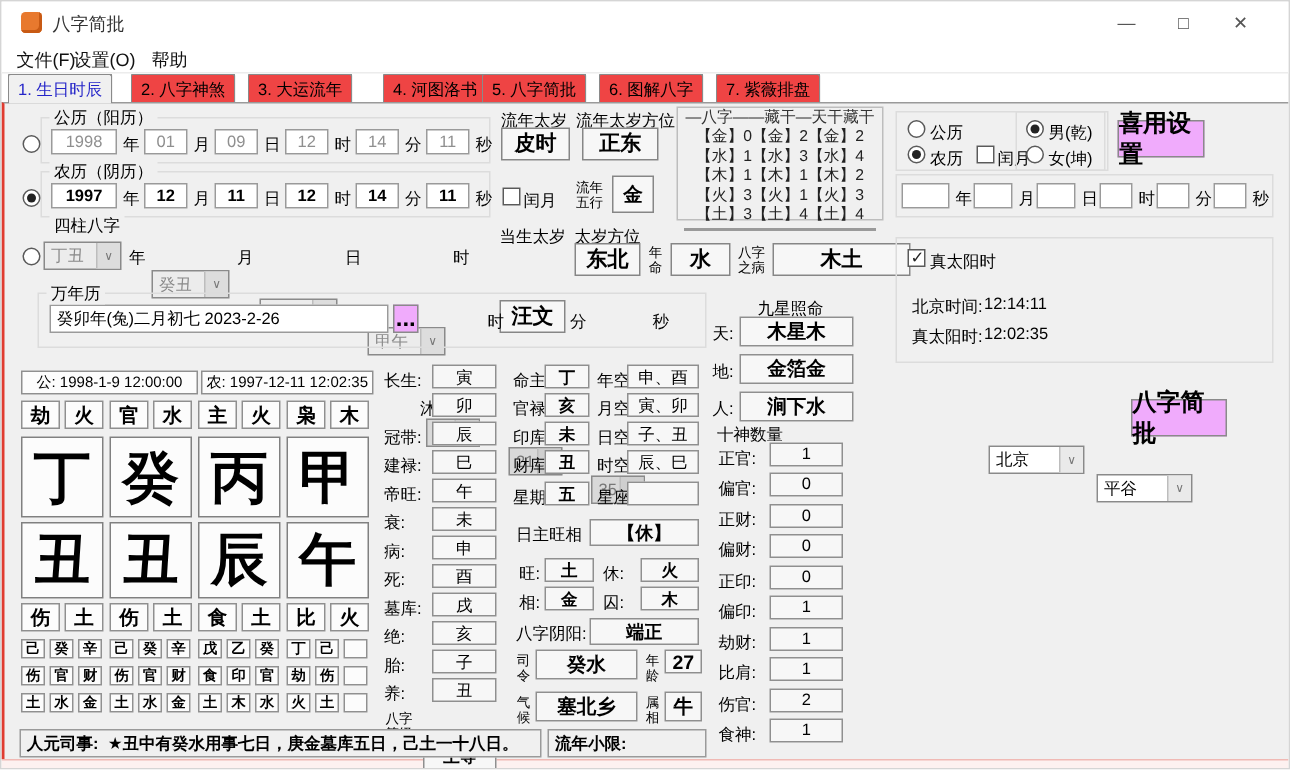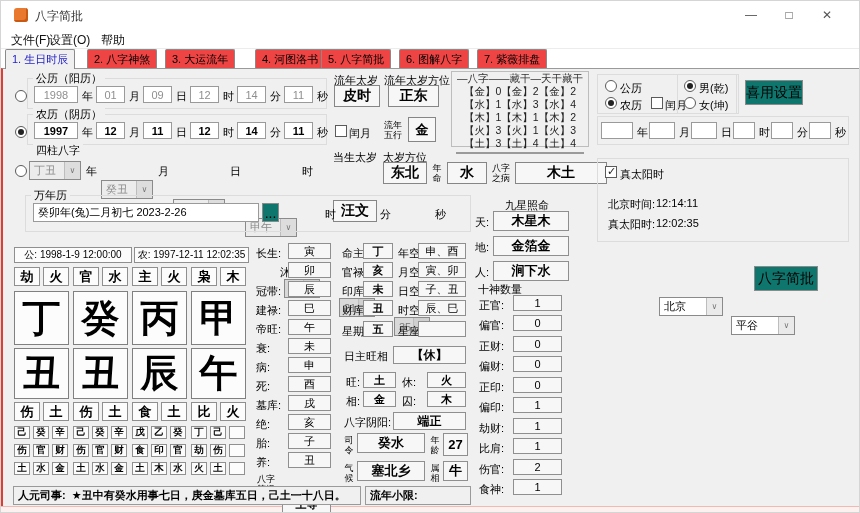--- a/index.html
+++ b/index.html
@@ -28,21 +28,21 @@
   .combo{background:#fff;border:1px solid #8a8a8a;font-size:11px;display:flex;align-items:center;padding-left:4px;position:relative;}
   .combo::after{content:"∨";position:absolute;right:0;top:0;bottom:0;width:15px;display:flex;align-items:center;justify-content:center;background:#eaeaea;border-left:1px solid #bdbdbd;color:#777;font-size:8px;}
   .combo.dis{background:#ececec;color:#8a8a8a;}
   .combo.dis::after{background:#dddddd;}
   .combo.dis2{background:#d9d9d9;color:#777;}
   .combo.dis2::after{background:#cfcfcf;}
   .radio{width:12px;height:12px;border:1px solid #5a5a5a;border-radius:50%;background:#fff;}
   .radio.on::after{content:"";position:absolute;left:2px;top:2px;width:6px;height:6px;border-radius:50%;background:#222;}
   .check{width:12px;height:12px;border:1px solid #5a5a5a;background:#fff;}
   .check.on::after{content:"✓";position:absolute;left:1px;top:-2px;font-size:11px;color:#222;}
-  .btn{background:#0f766e;border:1px solid #8a8a8a;display:flex;align-items:center;justify-content:center;font-size:14px;}
+  .btn{background:#f0abfc;border:1px solid #8a8a8a;display:flex;align-items:center;justify-content:center;font-size:16px;font-weight:bold;}
   .epanel{border:1px solid #bdbdbd;background:#f0f0f0;}
   .erow{display:flex;justify-content:center;padding:0 5px;font-size:10.5px;line-height:13px;color:#222;}
   .ehead{font-size:10.5px;text-align:center;line-height:13px;color:#333;white-space:nowrap;}
   .ph{background:#fcfcfc;border:1px solid #8f8f8f;font-size:10px;display:flex;align-items:center;justify-content:center;white-space:nowrap;}
   .pb{width:26px;height:19px;background:#fcfcfc;border:1px solid #8f8f8f;font-size:13px;font-weight:bold;display:flex;align-items:center;justify-content:center;}
   .big{width:55px;height:54px;background:#fcfcfc;border:1px solid #808080;font-size:38px;font-weight:bold;display:flex;align-items:center;justify-content:center;}
   .hc{width:16px;height:13px;background:#fcfcfc;border:1px solid #909090;font-size:9.5px;font-weight:bold;display:flex;align-items:center;justify-content:center;}
   .sfld{background:#f7f7f7;border:1px solid #8f8f8f;font-size:11px;font-weight:bold;display:flex;align-items:center;justify-content:center;}
   .nfld{background:#f7f7f7;border:1px solid #8f8f8f;font-size:11px;display:flex;align-items:center;justify-content:center;}
   .statusbox{background:#f0f0f0;border:1px solid #9a9a9a;font-size:11px;font-weight:bold;display:flex;align-items:center;padding-left:4px;white-space:nowrap;overflow:hidden;}
@@ -343,21 +343,21 @@
   <div class="t sfld" style="left:426px;top:371px;width:39px;height:16px;">火</div>
   <div class="t lbl" style="left:345px;top:393px;">相:</div>
   <div class="t sfld" style="left:362px;top:390px;width:33px;height:16px;">金</div>
   <div class="t lbl" style="left:401px;top:393px;">囚:</div>
   <div class="t sfld" style="left:426px;top:390px;width:39px;height:16px;">木</div>
   <div class="t lbl" style="left:343px;top:414px;">八字阴阳:</div>
   <div class="t sfld" style="left:392px;top:411px;width:73px;height:18px;font-size:12px;">端正</div>
   <div class="t lbl2" style="left:342px;top:434px;width:12px;">司令</div>
   <div class="t sfld" style="left:356px;top:432px;width:68px;height:20px;font-size:13px;">癸水</div>
   <div class="t lbl2" style="left:428px;top:434px;width:12px;">年龄</div>
-  <div class="t sfld" style="left:442px;top:432px;width:25px;height:23px;font-size:13px;">27</div>
+  <div class="t sfld" style="left:442px;top:432px;width:25px;height:16px;font-size:13px;">27</div>
   <div class="t lbl2" style="left:342px;top:462px;width:12px;">气候</div>
   <div class="t sfld" style="left:356px;top:460px;width:68px;height:20px;font-size:13px;">塞北乡</div>
   <div class="t lbl2" style="left:428px;top:462px;width:12px;">属相</div>
   <div class="t sfld" style="left:442px;top:460px;width:25px;height:20px;font-size:13px;">牛</div>
 
   <div class="t lbl" style="left:504px;top:197px;">九星照命</div>
   <div class="t lbl" style="left:474px;top:214px;">天:</div>
   <div class="t sfld" style="left:492px;top:210px;width:76px;height:20px;font-size:13px;">木星木</div>
   <div class="t lbl" style="left:474px;top:239px;">地:</div>
   <div class="t sfld" style="left:492px;top:235px;width:76px;height:20px;font-size:13px;">金箔金</div>

